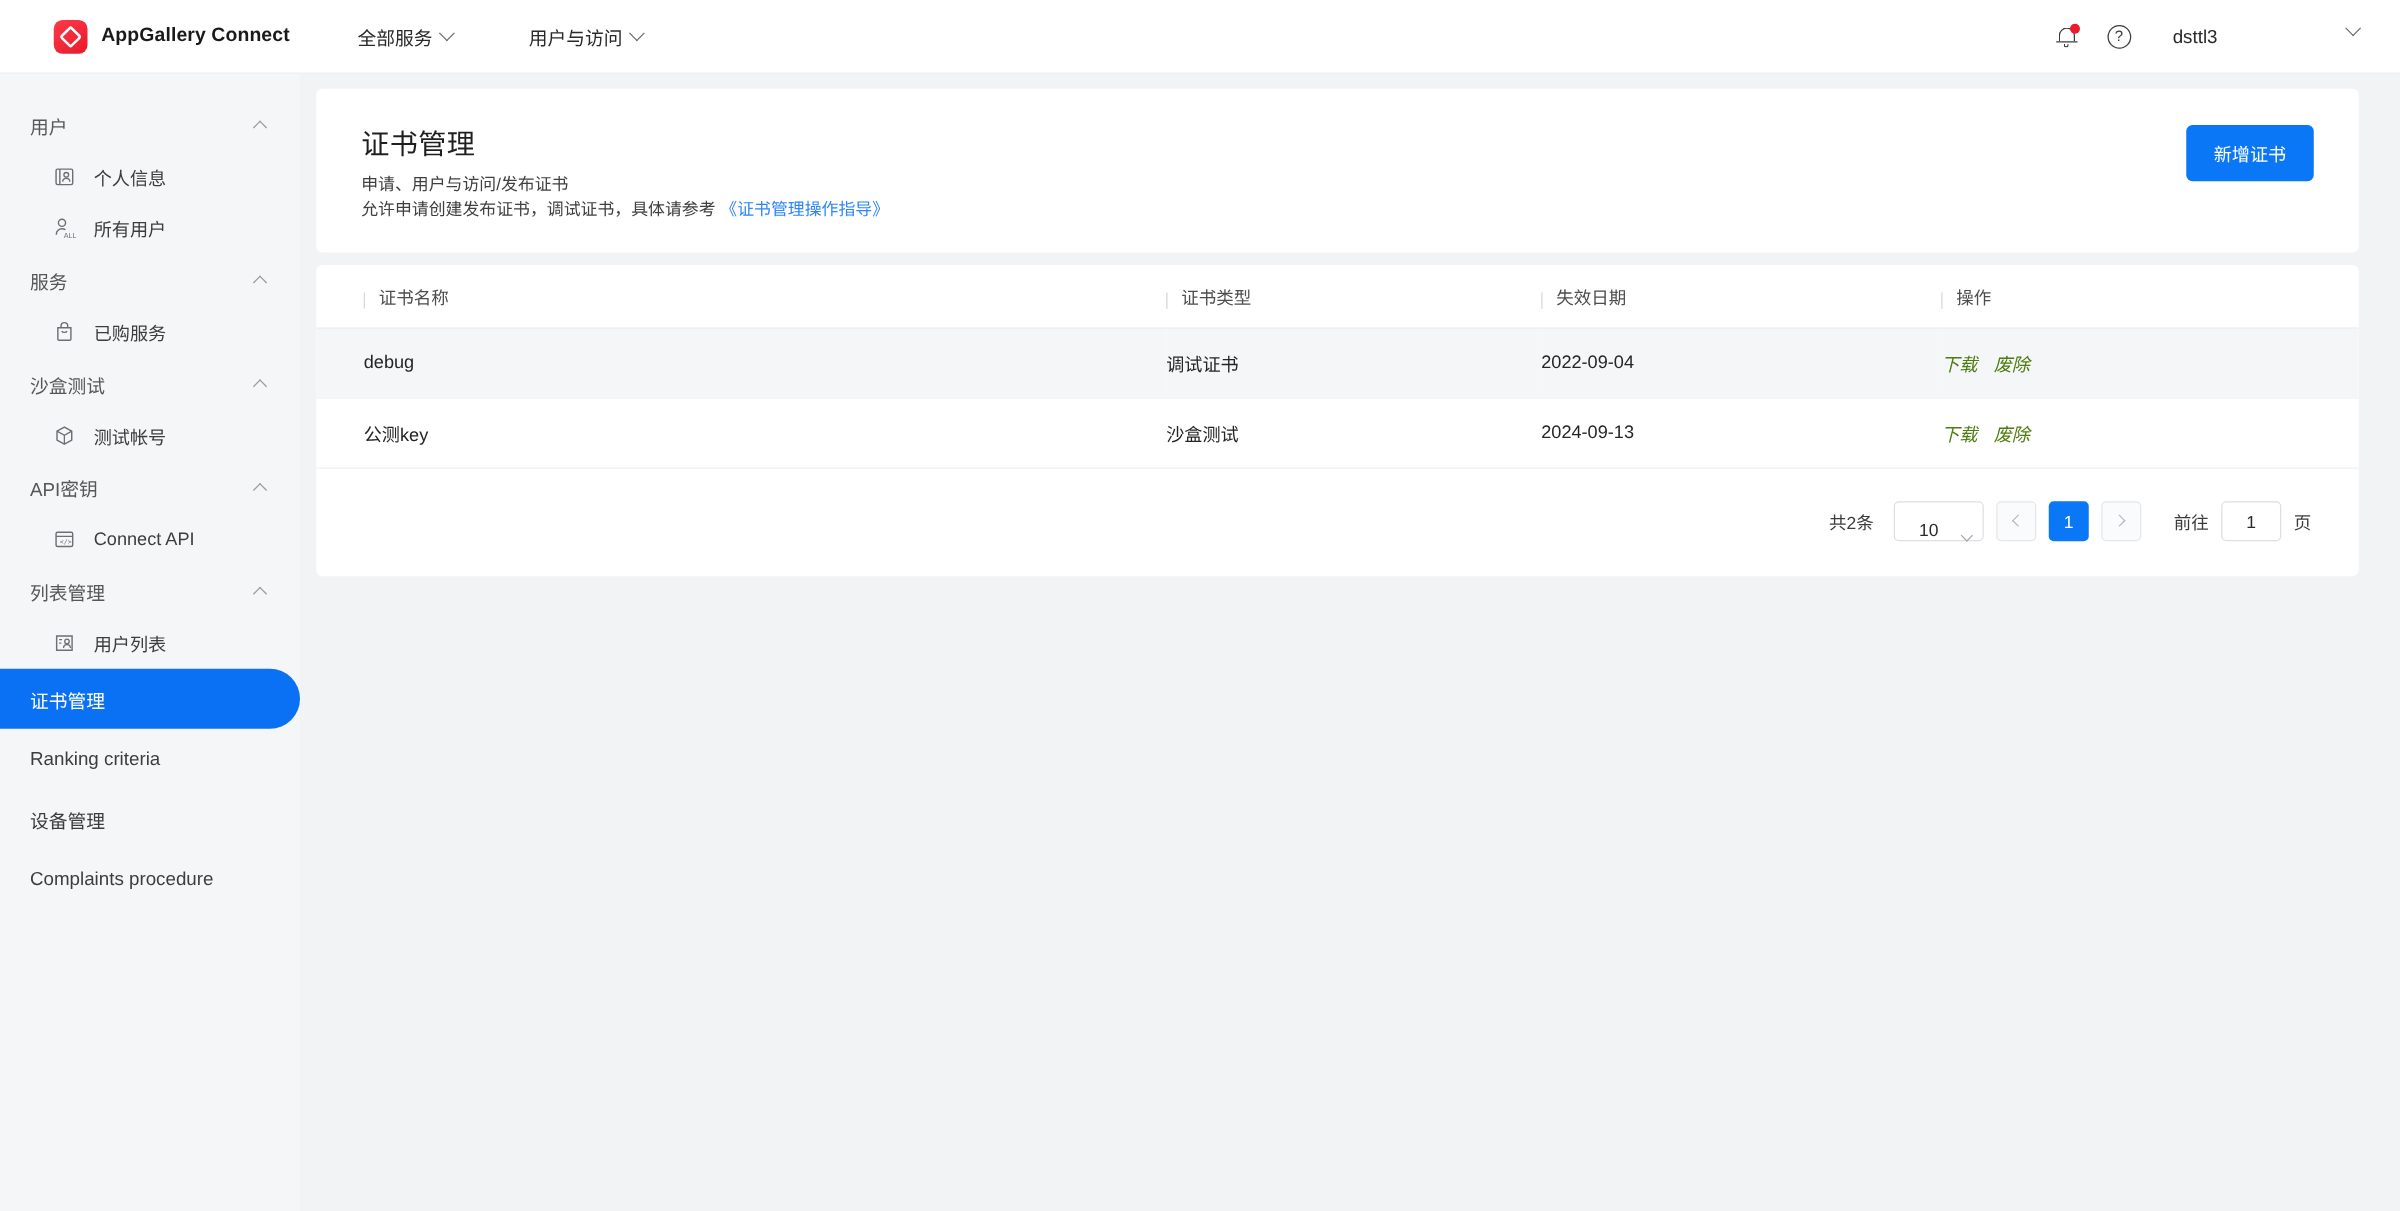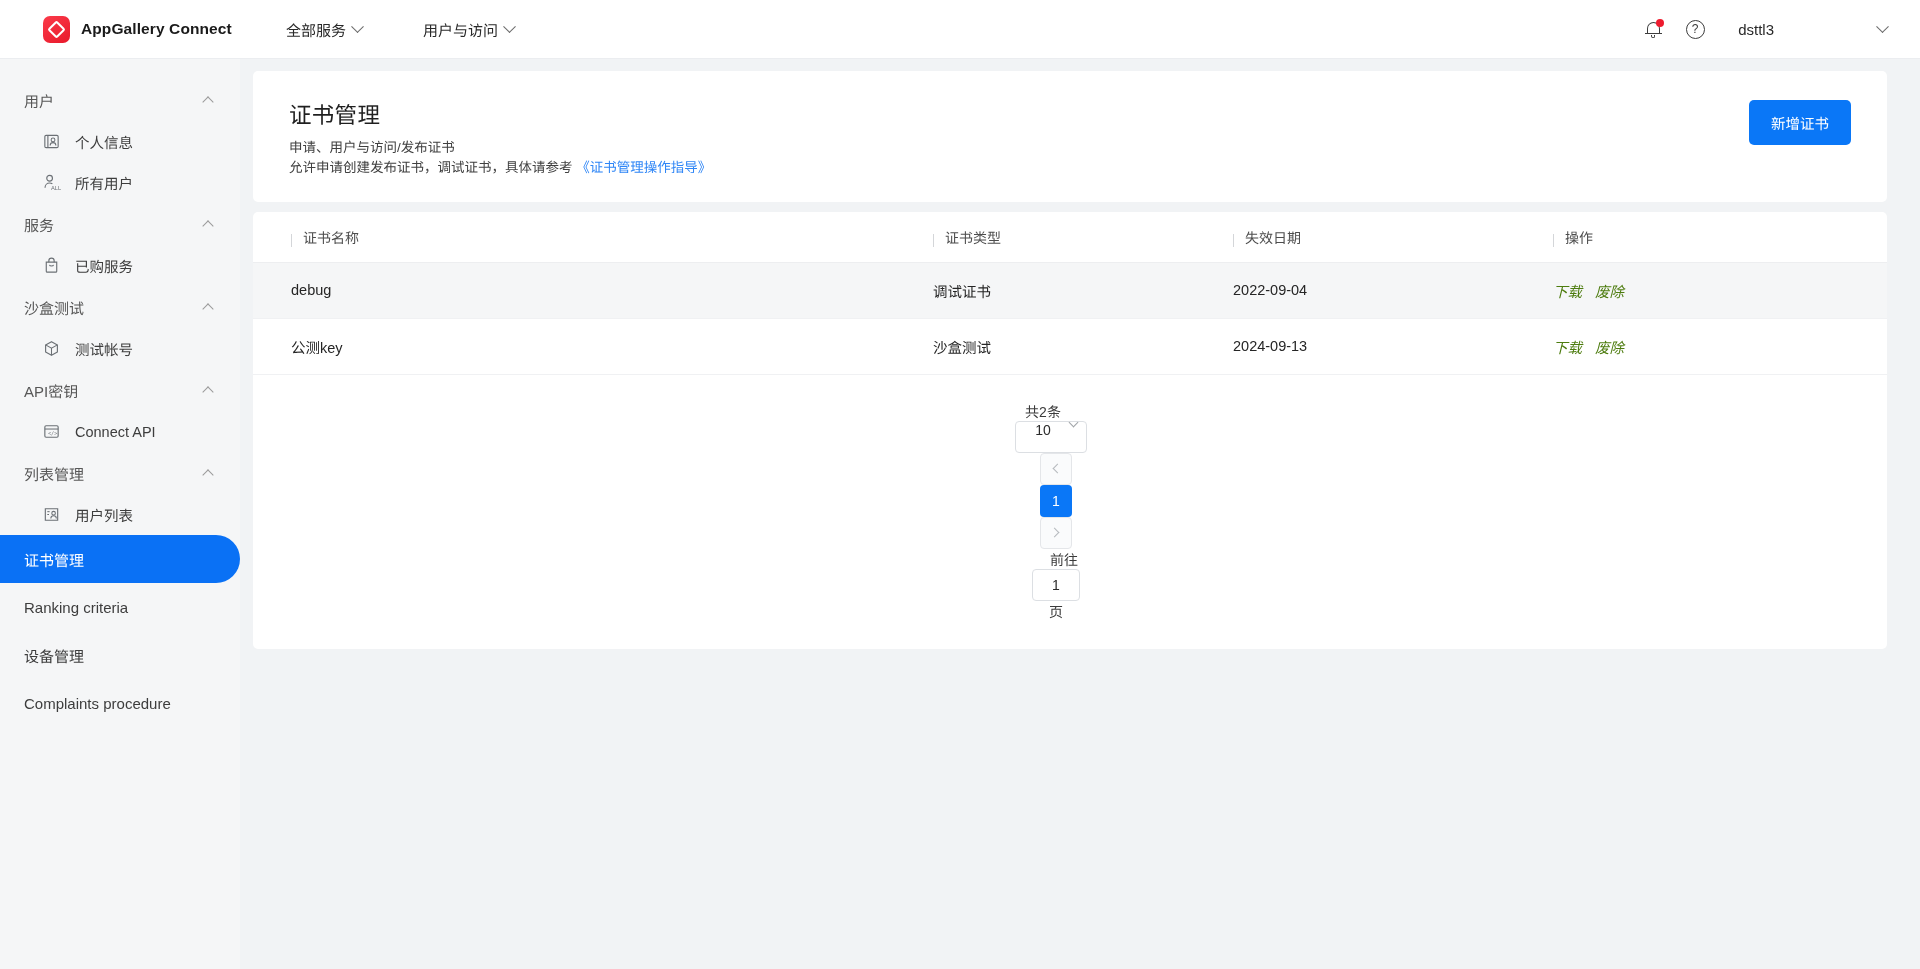--- a/index.html
+++ b/index.html
@@ -49,21 +49,21 @@
     border-radius: 6.5px 6.5px 0 0;
   }
   .bell-base { position: absolute; left: 0; top: 12.5px; width: 17px; height: 1.5px; background: #3c3c3c; }
   .bell-clap { position: absolute; left: 6.5px; top: 14.5px; width: 4px; height: 3px; border: 1.5px solid #3c3c3c; border-top: none; border-radius: 0 0 4px 4px; }
   .bell-dot { position: absolute; right: -2px; top: -1px; width: 8px; height: 8px; border-radius: 50%; background: #ee1b2e; }
   .help-circle {
     width: 19px; height: 19px; border: 1.4px solid #3c3c3c; border-radius: 50%;
     display: flex; align-items: center; justify-content: center;
     font-size: 12px; color: #3c3c3c; line-height: 1;
   }
-  .user-area { display: flex; align-items: center; margin-left: 22px; cursor: pointer; }
+  .user-area { display: flex; align-items: flex-start; margin-left: 22px; cursor: pointer; }
   .user-name { font-size: 15px; color: #292929; }
   .user-chev { margin-left: 104px; }
 
   
   .shell { display: flex; height: 910px; }
 
   
   .sidebar {
     width: 240px; flex: none; background: #f5f6f7;
     padding-top: 20px; overflow: hidden;
@@ -127,26 +127,26 @@
   .act-gap { display: inline-block; width: 13px; }
 
   .col-name  { width: 680px; padding-left: 38px !important; }
   .col-type  { width: 300px; }
   .col-date  { width: 320px; }
   .col-act   { width: auto; }
 
   
   .pager {
     display: flex; align-items: center; justify-content: flex-end;
-    gap: 0; padding: 26px 38px 0 0; font-size: 14px; color: #3b3b3b; flex-direction: column;
+    gap: 0; padding: 26px 38px 0 0; font-size: 14px; color: #3b3b3b;
   }
   .pg-total { margin-right: 16px; }
   .pg-select {
     width: 72px; height: 32px; border: 1px solid #dcdfe3; border-radius: 4px;
-    display: flex; align-items: flex-start; justify-content: space-between;
+    display: flex; align-items: flex-end; justify-content: space-between;
     padding: 0 9px 0 0; font-size: 14px; color: #2b2b2b; cursor: pointer; background: #fff;
   }
   .pg-select .pgv { flex: 1; text-align: center; }
   .pg-sel-chev { width: 7px; height: 7px; border-right: 1.2px solid #a0a4a8; border-bottom: 1.2px solid #a0a4a8; transform: rotate(45deg); margin-top:-3px; }
   .pg-arrow {
     width: 32px; height: 32px; border: 1px solid #e4e6e9; border-radius: 4px;
     background: #fafbfc; display: flex; align-items: center; justify-content: center;
     cursor: pointer; margin-left: 10px;
   }
   .pg-arrow .ar { width: 7px; height: 7px; border-right: 1.4px solid #b5b9bd; border-bottom: 1.4px solid #b5b9bd; }

